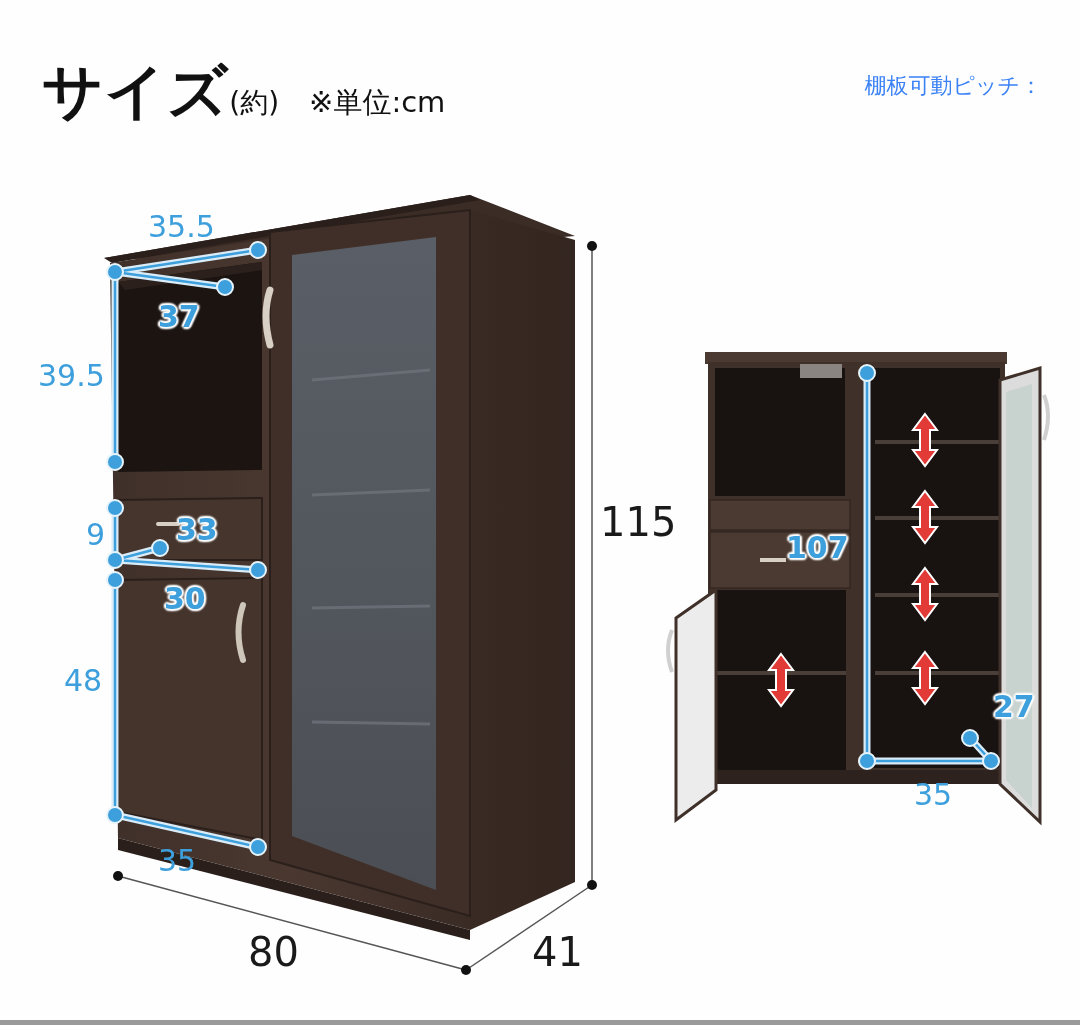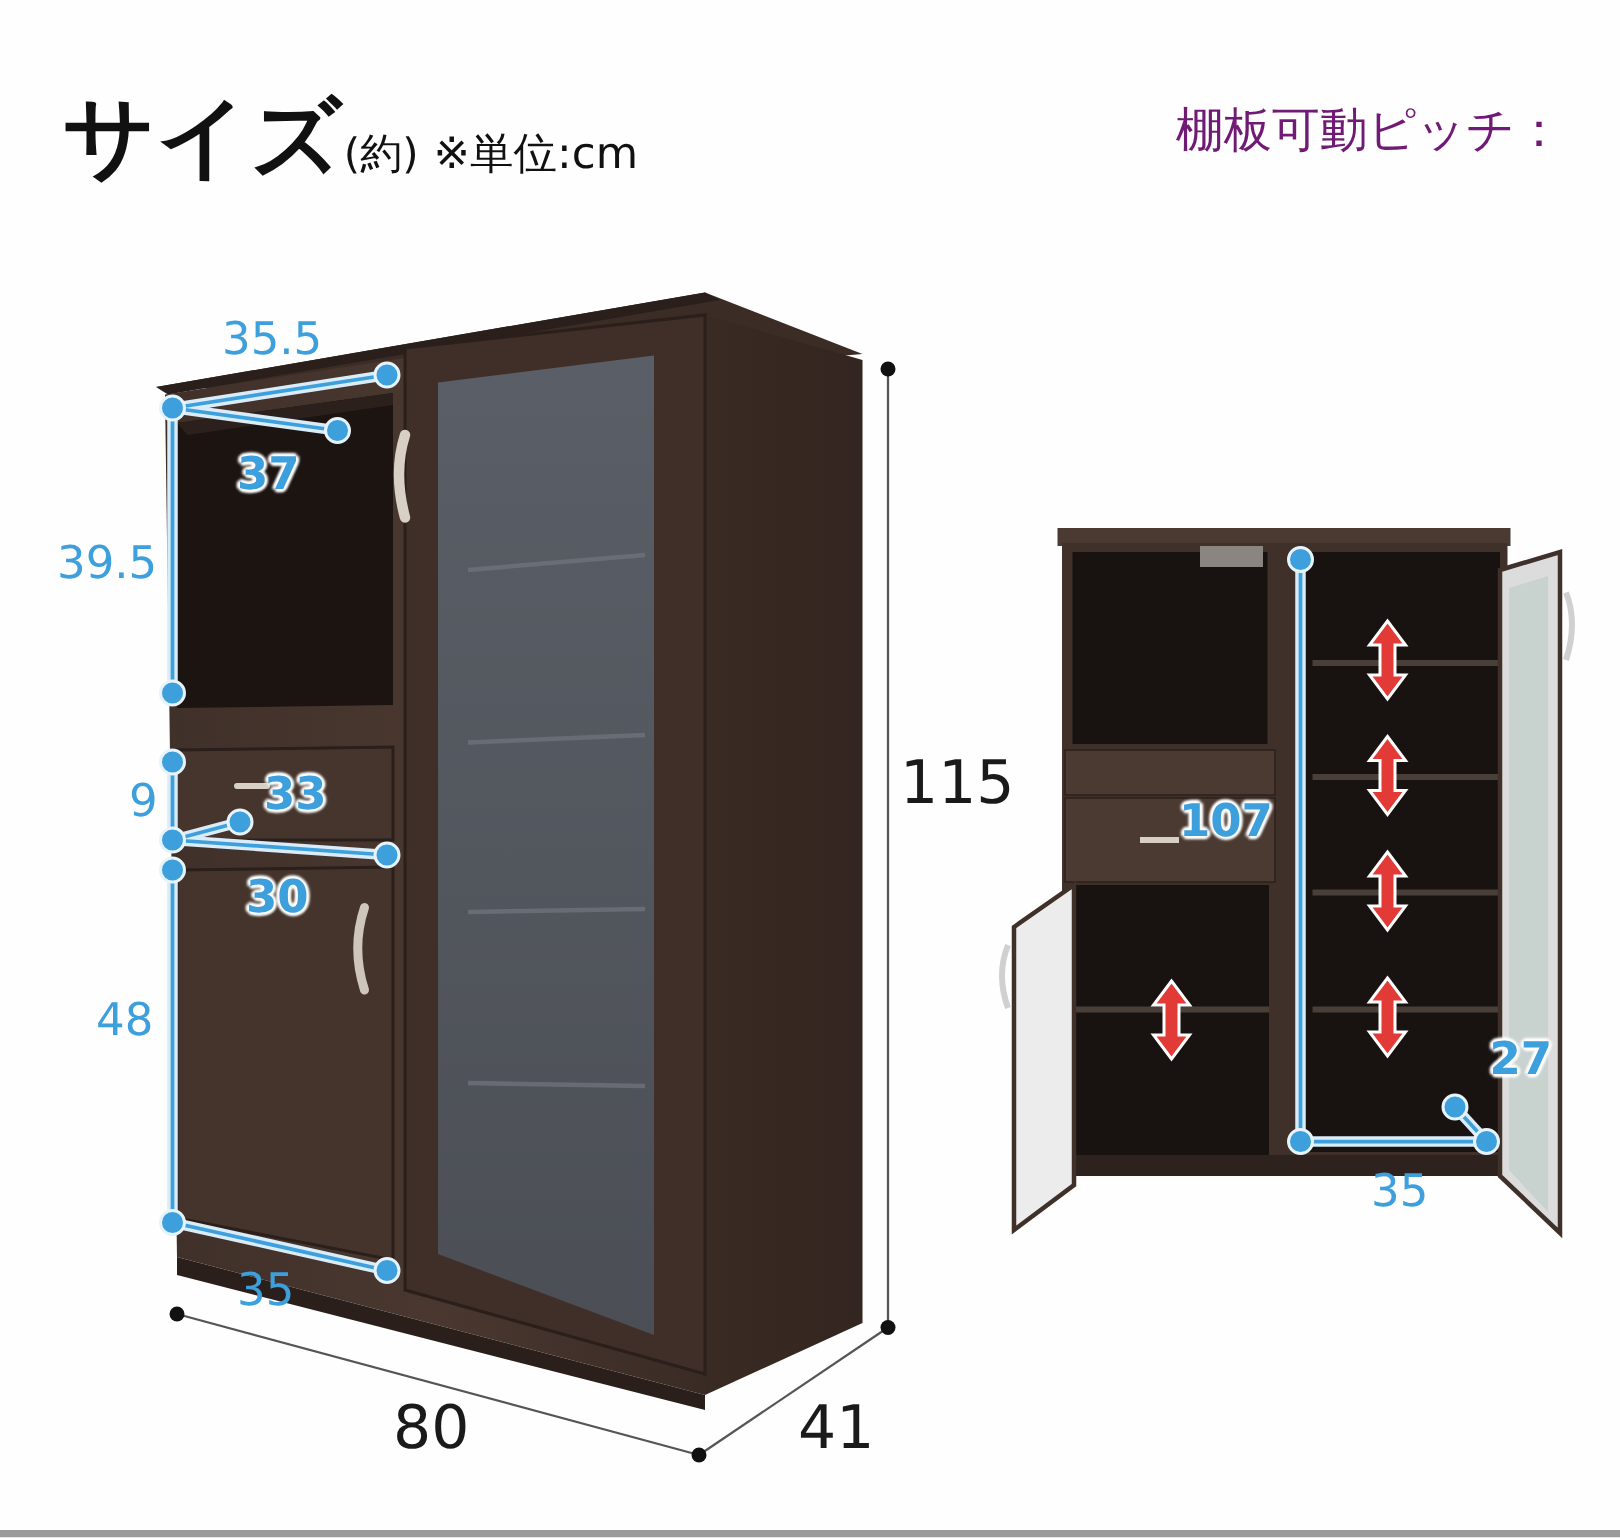--- a/index.html
+++ b/index.html
@@ -1,21 +1,21 @@
 <!DOCTYPE html>
 <html><head>
 <meta charset="utf-8">
 <style>
   html,body{margin:0;padding:0;background:#fefefe;}
   body{width:1080px;height:1025px;position:relative;overflow:hidden;font-family:"DejaVu Sans","Liberation Sans",sans-serif;}
   .title{position:absolute;left:42px;top:52px;color:#111;white-space:nowrap;}
   .title .main{font-size:60px;font-weight:bold;letter-spacing:1px;}
   .title .sub{font-size:28px;}
-  .title .unit{font-size:29px;margin-left:10px;}
-  .pitch{position:absolute;right:38px;top:64px;text-align:left;color:#701a75;font-size:32px;line-height:44px;white-space:nowrap;}
+  .title .unit{font-size:29px;margin-left:30px;}
+  .pitch{position:absolute;right:38px;top:64px;text-align:left;color:#3b82f6;font-size:22px;line-height:44px;white-space:nowrap;}
   .pitch div{padding-right:0}
   .lbl{position:absolute;font-size:30px;color:#3d9fdc;white-space:nowrap;line-height:1;}
   .lbl.out{text-shadow:0 0 3px #fff,0 0 3px #fff,1px 1px 2px #fff,-1px -1px 2px #fff,2px 0 2px #fff,-2px 0 2px #fff,0 2px 2px #fff,0 -2px 2px #fff;font-weight:bold;color:#3d9fdc;text-align:right;}
   .dim{position:absolute;font-size:40px;color:#1a1a1a;line-height:1;}
   svg{position:absolute;left:0;top:0;}
   .bottom-bar{position:absolute;left:0;top:1020px;width:1080px;height:5px;background:#9a9a9a;}
 </style>
 </head>
 <body>
 
@@ -180,21 +180,21 @@
 
 <div class="lbl" style="left:148px;top:212px;">35.5</div>
 <div class="lbl out" style="left:158px;top:302px;">37</div>
 <div class="lbl" style="left:38px;top:361px;">39.5</div>
 <div class="lbl" style="left:86px;top:520px;">9</div>
 <div class="lbl out" style="left:176px;top:515px;">33</div>
 <div class="lbl out" style="left:164px;top:584px;">30</div>
 <div class="lbl" style="left:64px;top:666px;">48</div>
 <div class="lbl" style="left:158px;top:846px;">35</div>
 
-<div class="dim" style="left:262px;top:932px;">80</div>
+<div class="dim" style="left:248px;top:932px;">80</div>
 <div class="dim" style="left:532px;top:932px;">41</div>
 <div class="dim" style="left:600px;top:502px;">115</div>
 
 <div class="lbl out" style="left:786px;top:533px;">107</div>
 <div class="lbl out" style="left:993px;top:692px;">27</div>
 <div class="lbl" style="left:914px;top:780px;">35</div>
 
 <div class="bottom-bar"></div>
 
 </body></html>

